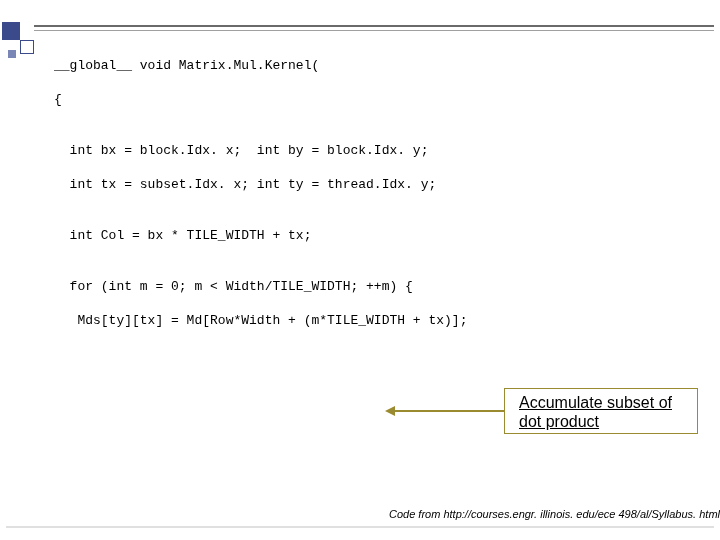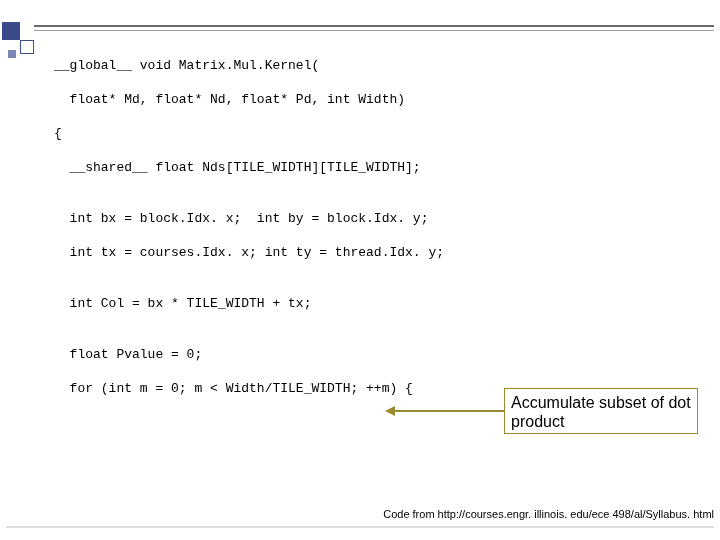--- a/index.html
+++ b/index.html
@@ -68,25 +68,26 @@
   .code-area .line { display: block; }
   .annotation-box {
     position: absolute;
     left: 504px;
     top: 388px;
     width: 194px;
     height: 46px;
     border: 1.5px solid #9a8a30;
     background: #fff;
     box-sizing: border-box;
-    padding: 4px 6px;
+    padding: 4px 14px;
     font-family: Arial, sans-serif;
     font-size: 16px;
     line-height: 19px;
     color: #000;
+    text-decoration: underline;
   }
   .annotation-arrow {
     position: absolute;
     left: 392px;
     top: 410px;
     width: 112px;
     height: 2px;
     background: #9a8a30;
   }
   .annotation-arrow::before {
@@ -94,25 +95,26 @@
     position: absolute;
     left: -7px;
     top: -4px;
     width: 0; height: 0;
     border-top: 5px solid transparent;
     border-bottom: 5px solid transparent;
     border-right: 10px solid #9a8a30;
   }
   .footer {
     position: absolute;
-    right: 6px;
+    right: 0;
     bottom: 20px;
     font-family: Arial, sans-serif;
     font-size: 11px;
     color: #000;
+    font-style: italic;
   }
   .bottom-rule {
     position: absolute;
     left: 6px;
     right: 6px;
     bottom: 12px;
     height: 2px;
     background: #e0e0e0;
   }
 </style>
@@ -122,31 +124,29 @@
 <div class="top-decor">
   <div class="sq1"></div>
   <div class="sq2"></div>
   <div class="sq3"></div>
 </div>
 <div class="rule1"></div>
 <div class="rule2"></div>
 
 <div class="code-area">
 <span class="line">__global__ void Matrix.Mul.Kernel(</span>
-<span class="line">  float* Md, float* Nd, float* Pd, int Width)</span>
 <span class="line">{</span>
-<span class="line">  __shared__ float Nds[TILE_WIDTH][TILE_WIDTH];</span>
 <span class="line"></span>
 <span class="line">  int bx = block.Idx. x;  int by = block.Idx. y;</span>
-<span class="line">  int tx = courses.Idx. x; int ty = thread.Idx. y;</span>
+<span class="line">  int tx = subset.Idx. x; int ty = thread.Idx. y;</span>
 <span class="line"></span>
 <span class="line">  int Col = bx * TILE_WIDTH + tx;</span>
 <span class="line"></span>
-<span class="line">  float Pvalue = 0;</span>
 <span class="line">  for (int m = 0; m &lt; Width/TILE_WIDTH; ++m) {</span>
+<span class="line">   Mds[ty][tx] = Md[Row*Width + (m*TILE_WIDTH + tx)];</span>
 
 <span class="line"></span>
 
 
 
 
 
 
 </div>
 

